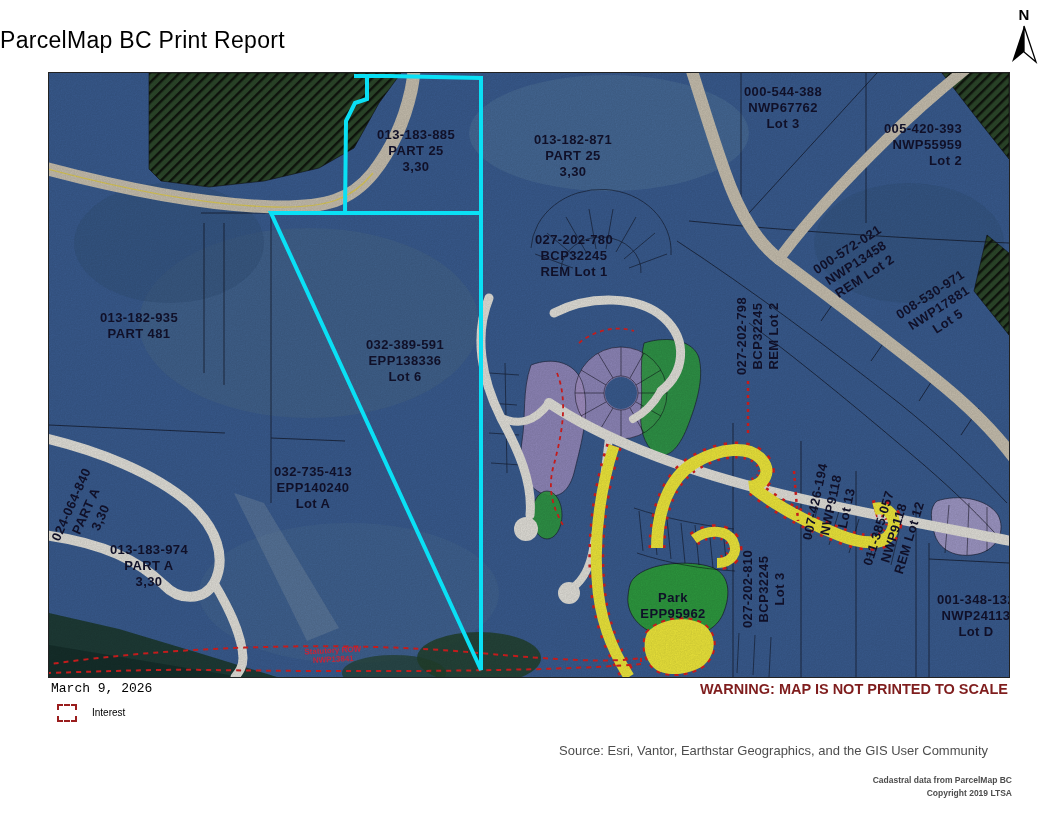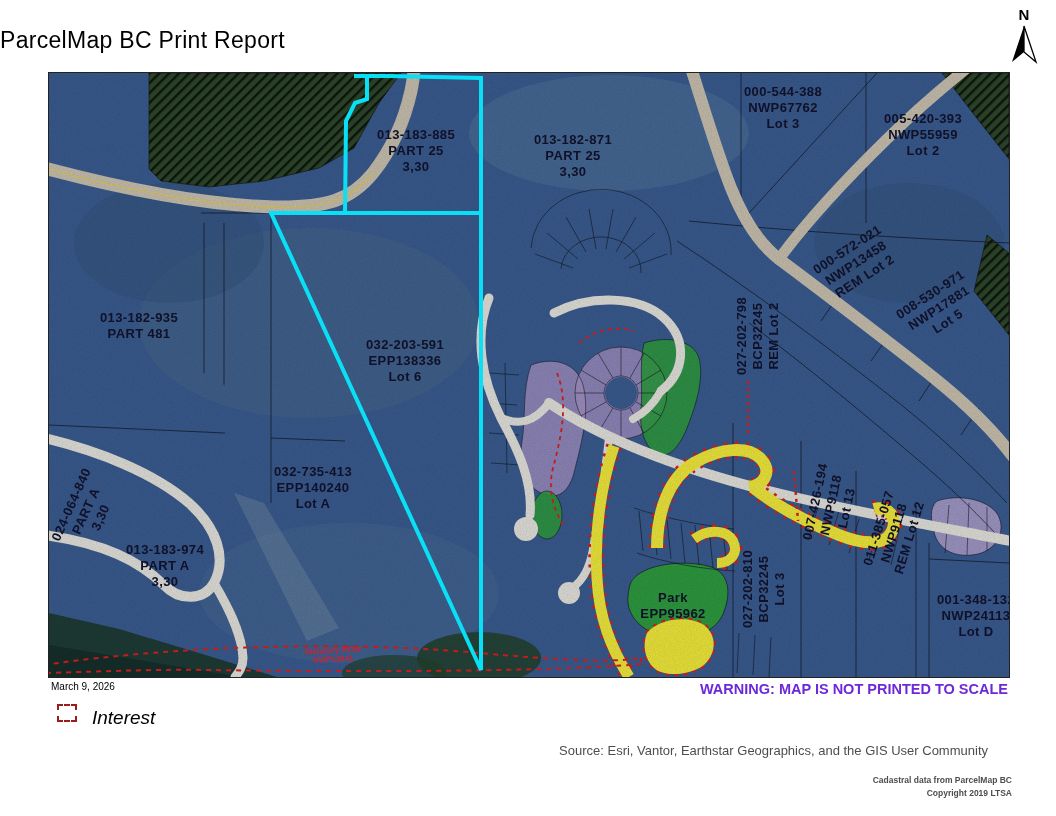--- a/index.html
+++ b/index.html
@@ -9,25 +9,25 @@
          font-size:23px;font-weight:400;letter-spacing:.3px;}
   .north{position:absolute;left:1004px;top:6px;width:40px;height:62px;text-align:center;}
   .north text{font:600 15px "Liberation Sans",sans-serif;}
   .map{position:absolute;left:48px;top:72px;width:960px;height:604px;
        border:1px solid #222;background:#3b5e93;overflow:hidden;}
   .map svg{position:absolute;inset:0;width:100%;height:100%;display:block;}
   #map-labels{position:absolute;inset:0;overflow:hidden;}
   .map-label{position:absolute;color:#10102а;color:#101028;font:700 13px "Liberation Sans",sans-serif;
              line-height:1.22;text-align:center;white-space:nowrap;letter-spacing:.4px;}
   .map-label.red{color:#cc2236;font:700 8px "Liberation Sans",sans-serif;letter-spacing:0;opacity:.95;}
-  .footer-date{position:absolute;left:51px;top:681px;font-size:10px;}
-  .warning{position:absolute;right:48px;top:681px;font-size:14.5px;font-weight:700;color:#6d28d9;}
+  .footer-date{position:absolute;left:51px;top:681px;font-size:13px;font-family:Liberation Mono, monospace;}
+  .warning{position:absolute;right:48px;top:681px;font-size:14.5px;font-weight:700;color:#7f1d1d;}
   .legend-swatch{position:absolute;left:57px;top:704px;width:20px;height:18px;
                  border:2.5px dashed #9a1d1d;box-sizing:border-box;background:transparent;}
-  .legend-label{position:absolute;left:92px;top:707px;font-size:19px;font-style:italic;}
+  .legend-label{position:absolute;left:92px;top:707px;font-size:10px;}
   .source{position:absolute;right:68px;top:743px;font-size:13px;color:#4d4d4d;}
   .copyright{position:absolute;right:44px;top:774px;font-size:8.5px;color:#4d4d4d;
              text-align:right;line-height:1.55;font-weight:bold;}
 </style>
 </head>
 <body>
 
 <div class="page">
 
   <div class="title">ParcelMap BC Print Report</div>
@@ -224,60 +224,65 @@
         <div class="map-label" style="left: 524px; top: 83px; transform: translate(-50%, -50%) rotate(0deg);">
           <div>013-182-871</div>
           <div>PART 25</div>
           <div>3,30</div>
         </div>
         <div class="map-label" style="left: 734px; top: 35px; transform: translate(-50%, -50%) rotate(0deg);">
           <div>000-544-388</div>
           <div>NWP67762</div>
           <div>Lot 3</div>
         </div>
-        <div class="map-label" style="left: 874px; top: 62px; transform: translate(-50%, -50%) rotate(0deg);">
+        <div class="map-label" style="left: 874px; top: 72px; transform: translate(-50%, -50%) rotate(0deg); text-align: right;">
           <div>005-420-393</div>
           <div>NWP55959</div>
           <div>Lot 2</div>
+        </div>
+        <div class="map-label" style="left: 525px; top: 183px; transform: translate(-50%, -50%) rotate(0deg);">
+          <div>027-202-780</div>
+          <div>BCP32245</div>
+          <div>REM Lot 1</div>
         </div>
         <div class="map-label" style="left: 807px; top: 190px; transform: translate(-50%, -50%) rotate(-33deg);">
           <div>000-572-021</div>
           <div>NWP13458</div>
           <div>REM Lot 2</div>
         </div>
         <div class="map-label" style="left: 890px; top: 235px; transform: translate(-50%, -50%) rotate(-33deg);">
           <div>008-530-971</div>
           <div>NWP17881</div>
           <div>Lot 5</div>
         </div>
         <div class="map-label" style="left: 90px; top: 253px; transform: translate(-50%, -50%) rotate(0deg);">
           <div>013-182-935</div>
           <div>PART 481</div>
         </div>
         <div class="map-label" style="left: 356px; top: 288px; transform: translate(-50%, -50%) rotate(0deg);">
-          <div>032-203-591</div>
+          <div>032-389-591</div>
           <div>EPP138336</div>
           <div>Lot 6</div>
         </div>
         <div class="map-label" style="left: 709px; top: 263px; transform: translate(-50%, -50%) rotate(-90deg);">
           <div>027-202-798</div>
           <div>BCP32245</div>
           <div>REM Lot 2</div>
         </div>
         <div class="map-label" style="left: 264px; top: 415px; transform: translate(-50%, -50%) rotate(0deg);">
           <div>032-735-413</div>
           <div>EPP140240</div>
           <div>Lot A</div>
         </div>
         <div class="map-label" style="left: 37px; top: 438px; transform: translate(-50%, -50%) rotate(-66deg);">
           <div>024-064-840</div>
           <div>PART A</div>
           <div>3,30</div>
         </div>
-        <div class="map-label" style="left: 116px; top: 493px; transform: translate(-50%, -50%) rotate(0deg); text-align: center;">
+        <div class="map-label" style="left: 100px; top: 493px; transform: translate(-50%, -50%) rotate(0deg); text-align: center;">
           <div>013-183-974</div>
           <div>PART A</div>
           <div>3,30</div>
         </div>
         <div class="map-label" style="left: 782px; top: 432px; transform: translate(-50%, -50%) rotate(-78deg);">
           <div>007-426-194</div>
           <div>NWP9118</div>
           <div>Lot 13</div>
         </div>
         <div class="map-label" style="left: 845px; top: 460px; transform: translate(-50%, -50%) rotate(-73deg);">

